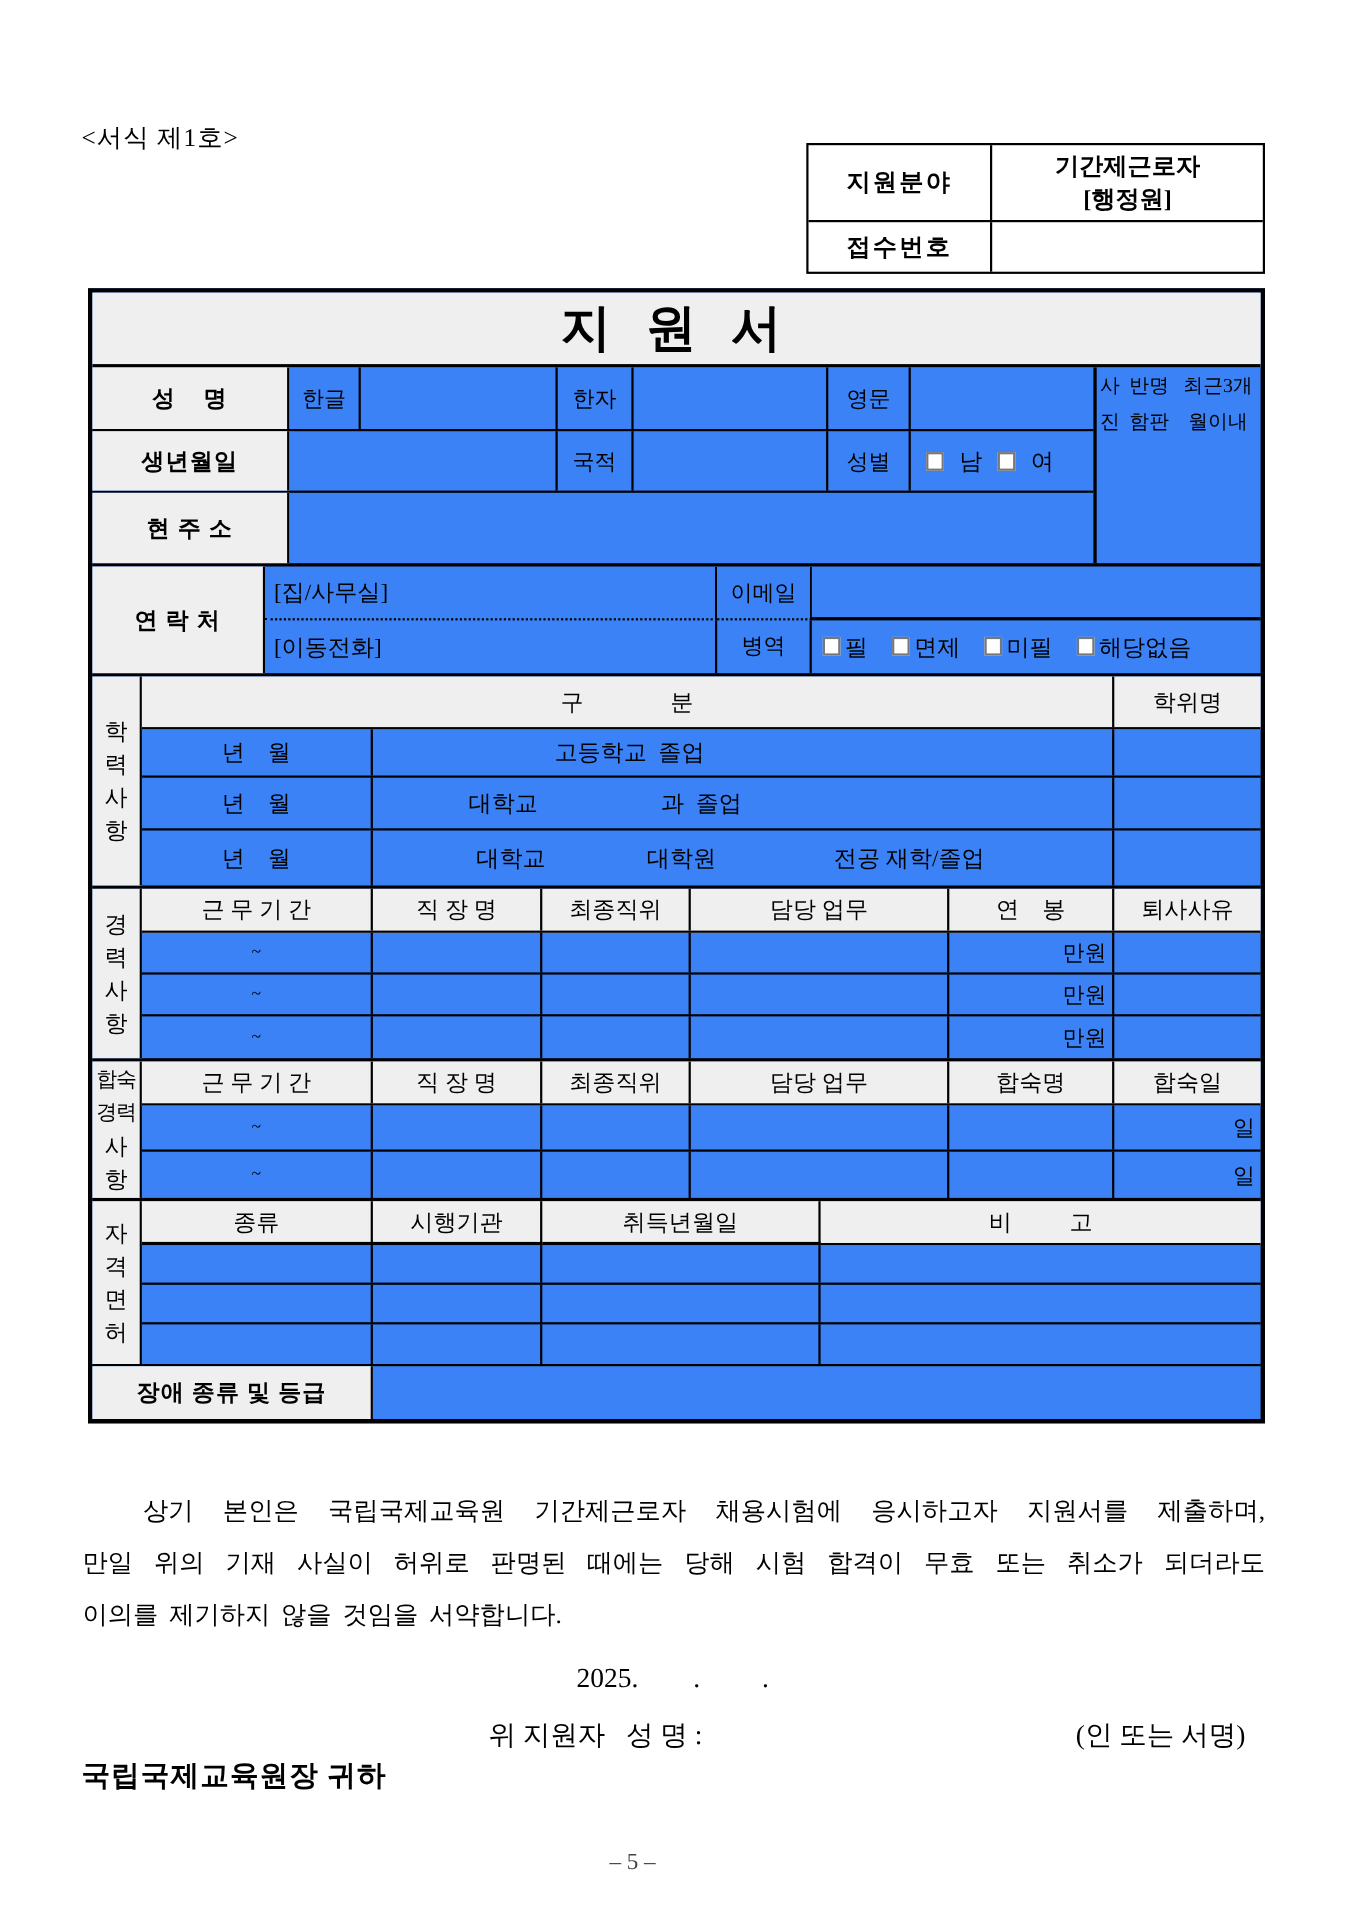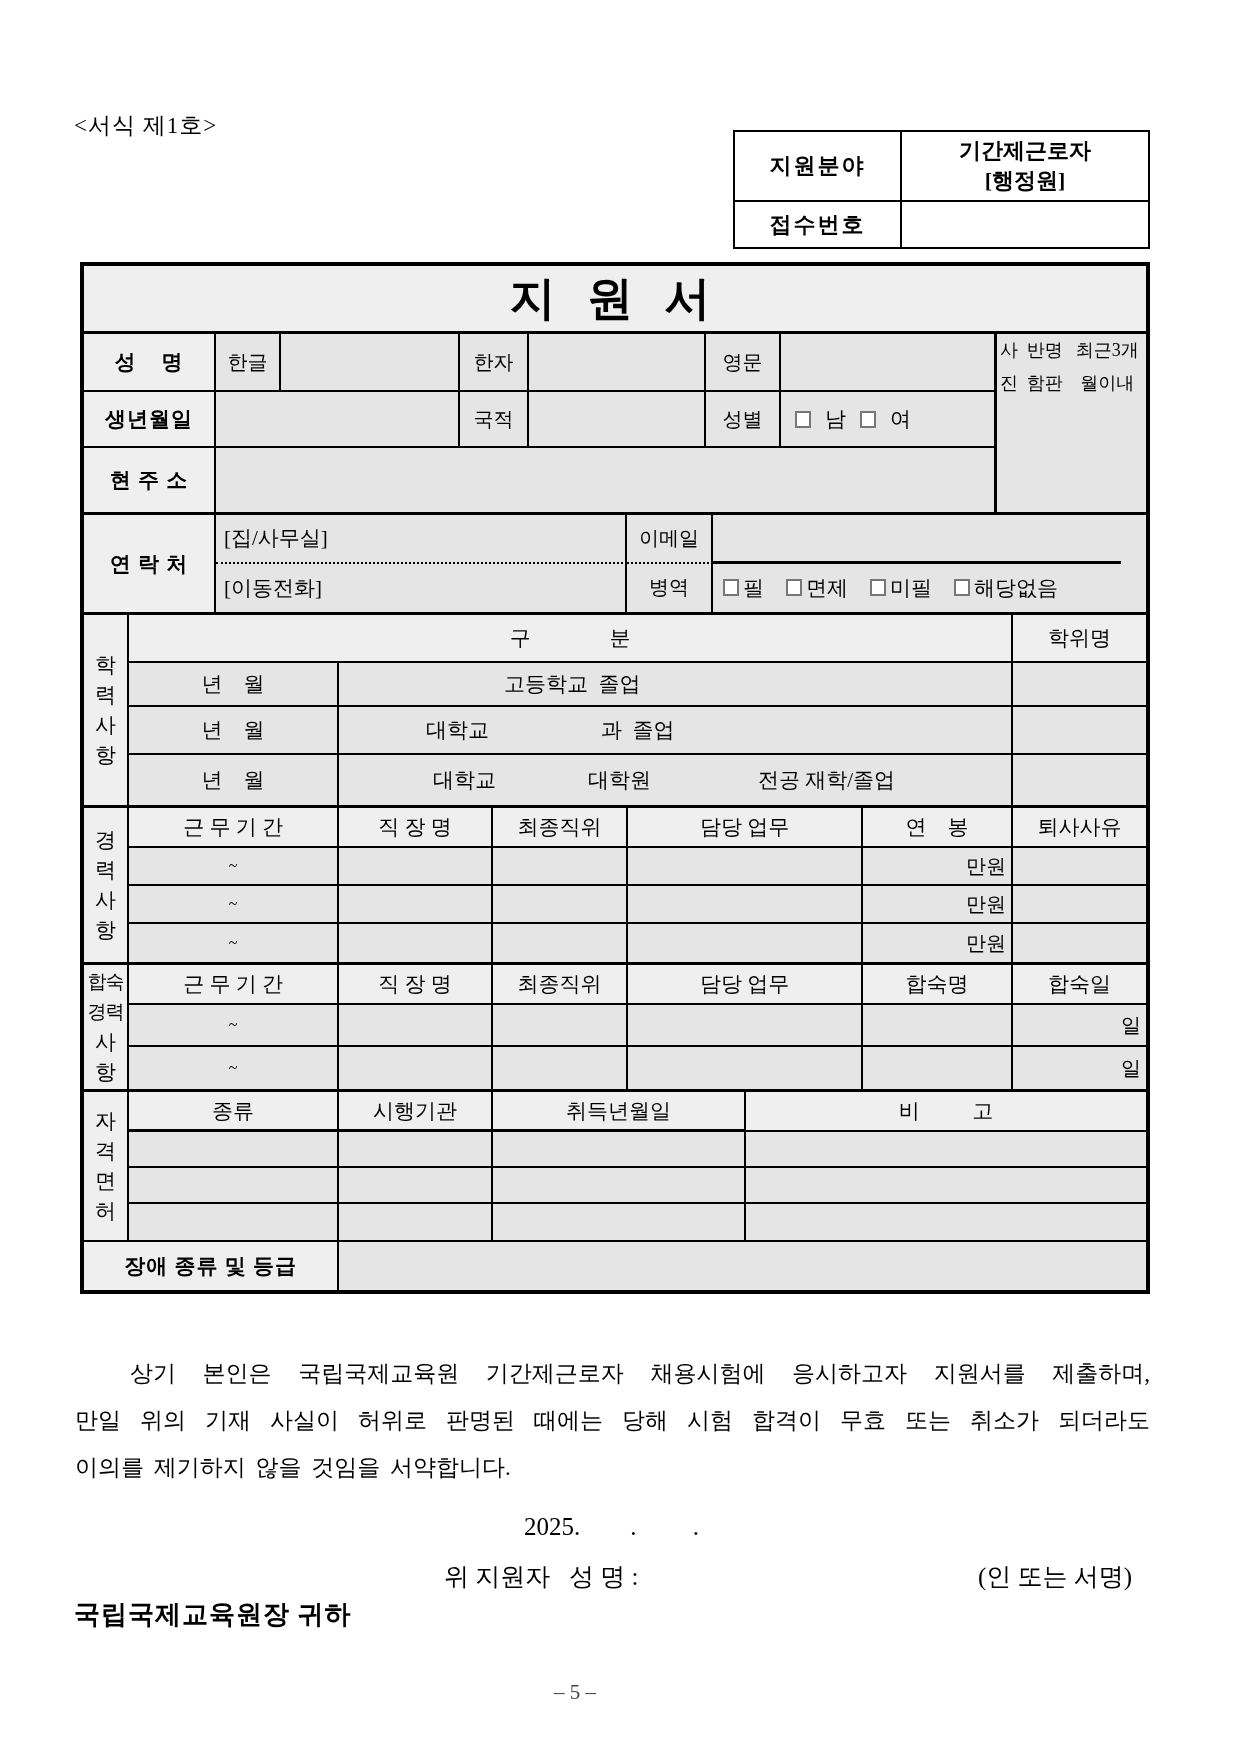--- a/index.html
+++ b/index.html
@@ -23,33 +23,33 @@
 
   
   .top-table { position:absolute; left:733px; top:130px; width:417px; border:2.5px solid #000; }
   .tt-row { display:flex; }
   .tt-row1 { height:70px; border-bottom:2px solid #000; }
   .tt-row2 { height:45px; }
   .tt-label { width:167px; border-right:2px solid #000; font-weight:bold; font-size:22px; letter-spacing:2px; }
   .tt-value { flex:1; display:flex; flex-direction:column; justify-content:center; text-align:center; font-weight:bold; font-size:22px; line-height:30px; }
 
   
-  .main-table { position:absolute; left:80px; top:262px; width:1070px; border:4px solid #000; background:#e5e5e5; }
+  .main-table { position:absolute; left:80px; top:262px; width:1070px; border:4px solid #000; background:#3b82f6; }
   .title-row { height:68px; border-bottom:3px solid #000; background:#efefef; display:flex; align-items:center; justify-content:center; }
   .form-title { font-size:46px; font-weight:bold; letter-spacing:10px; }
 
   .top-block { display:flex; }
   .top-left { width:913px; border-right:3px solid #000; }
   .photo-cell { flex:1; display:flex; justify-content:center; text-align:center; font-size:18px; line-height:33px; }
 
   .r-name { display:flex; height:58px; border-bottom:2px solid #000; }
   .r-birth { display:flex; height:56px; border-bottom:2px solid #000; }
   .r-addr { display:flex; height:64px; }
 
-  .w165{width:132px;} .w65{width:65px;} .w179{width:179px;} .w69{width:69px;}
+  .w165{width:179px;} .w65{width:65px;} .w179{width:179px;} .w69{width:69px;}
   .w177{width:177px;} .w75{width:75px;} .w244{width:244px;}
   .lbl { font-weight:bold; font-size:21px; letter-spacing:1px; }
 
   .contact-block { display:flex; border-top:3px solid #000; height:100px; }
   .contact-right { width:905px; display:flex; flex-direction:column; }
   .c-sub { display:flex; height:50px; }
   .w411{width:411px;} .w86{width:86px;} .w408{width:408px;}
   .bb-dot { border-bottom:2px dotted #000; }
   .bb-thick { border-bottom:3px solid #000; }
   .pad8 { padding-left:8px; }

